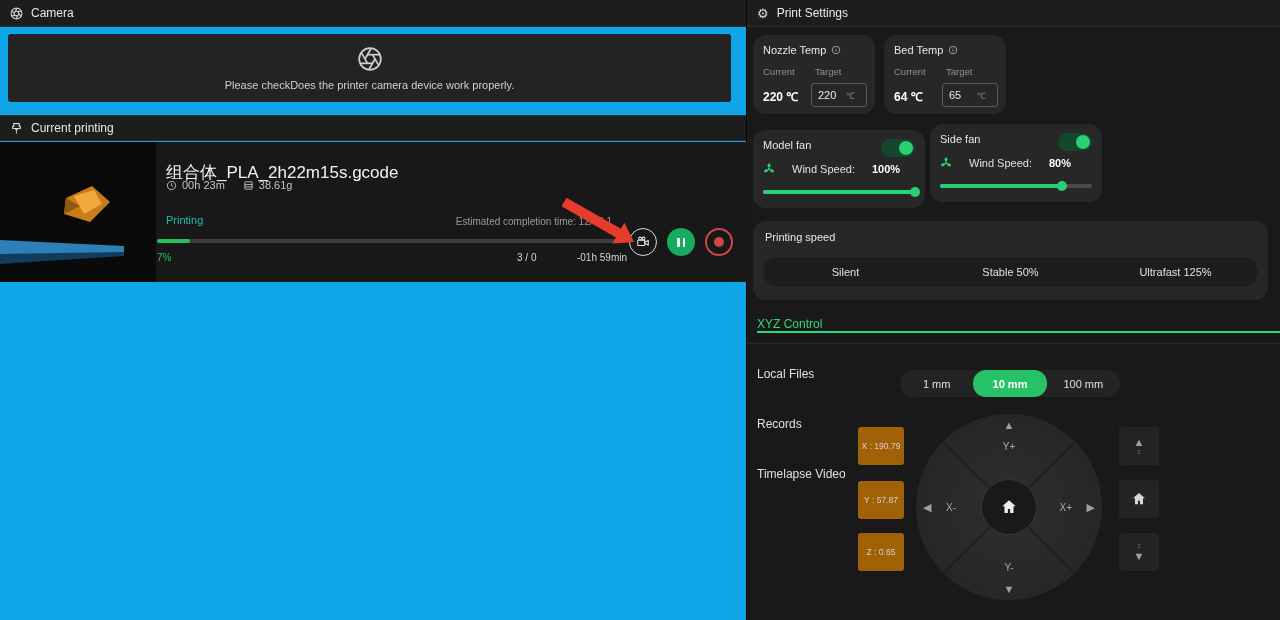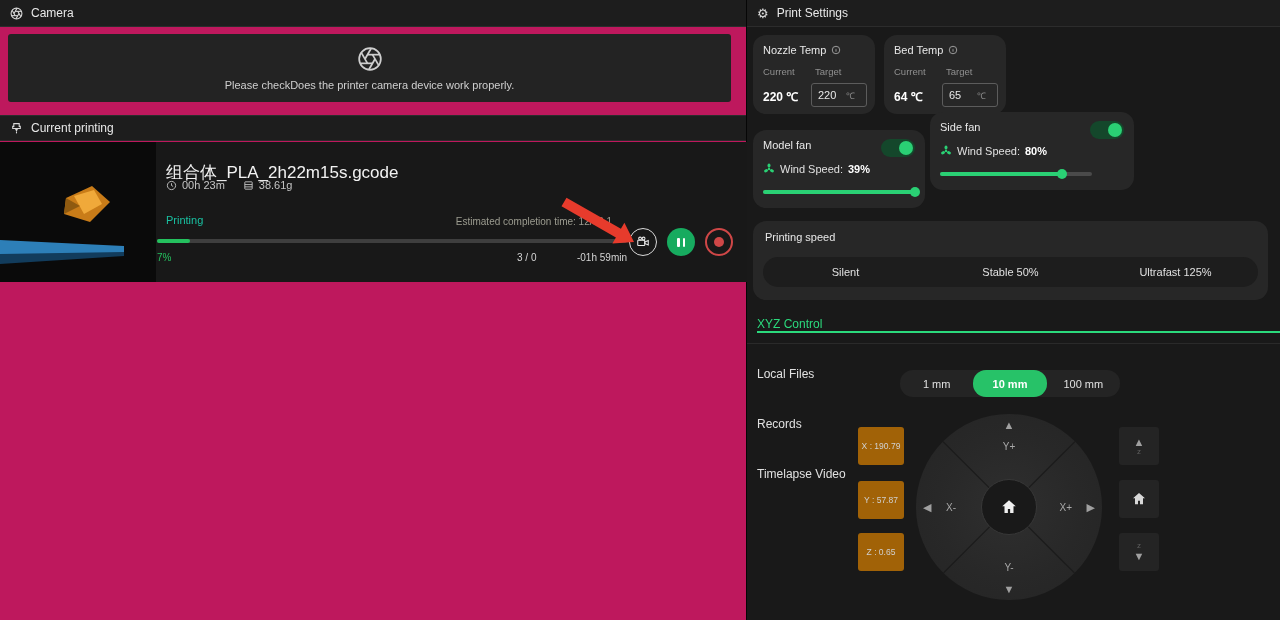--- a/index.html
+++ b/index.html
@@ -1,20 +1,20 @@
 <!DOCTYPE html>
 <html><head>
 <meta charset="utf-8">
 <style>
   * { margin:0; padding:0; box-sizing:border-box; }
   body { background:#000; font-family:"Liberation Sans", sans-serif; }
   .screen { position:relative; width:1280px; height:620px; background:#141414; overflow:hidden; color:#e6e6e6; }
 
   
-  #left-panel { position:absolute; left:0; top:0; width:747px; height:620px; background:#be185d; border-right:1px solid #060606; }
+  #left-panel { position:absolute; left:0; top:0; width:747px; height:620px; background:#0ea5e9; border-right:1px solid #060606; }
   #right-panel { position:absolute; left:747px; top:0; width:533px; height:620px; background:#191919; }
 
   .hdr { position:absolute; left:0; right:0; height:27px; background:#1d1d1d; border-bottom:1px solid #2c2c2c; display:flex; align-items:center; gap:8px; padding-left:10px; font-size:12px; color:#e8e8e8; }
   .hdr svg, .hdr .glyph { flex:0 0 auto; }
 
   
   #camera-box { position:absolute; left:8px; top:34px; width:723px; height:68px; background:#232323; border-radius:3px; display:flex; flex-direction:column; align-items:center; justify-content:center; gap:7px; }
   #camera-box .msg { font-size:11px; color:#cfcfcf; }
 
   
@@ -45,21 +45,21 @@
   .card { position:absolute; background:#272727; border-radius:13px; }
   .card .title { position:absolute; left:10px; top:9px; font-size:11px; color:#e8e8e8; display:flex; align-items:center; gap:5px; }
   .sublabel { position:absolute; top:31px; font-size:9.5px; color:#909090; }
   .curval { position:absolute; left:10px; top:53px; font-size:12px; font-weight:bold; color:#fff; }
   .target-wrap { position:absolute; left:58px; top:48px; width:56px; height:24px; border:1px solid #5c5c5c; border-radius:3px; display:flex; align-items:center; }
   .target-wrap input { width:34px; background:transparent; border:none; outline:none; color:#e8e8e8; font-size:11px; padding-left:6px; font-family:"Liberation Sans", sans-serif; }
   .target-wrap .unit { font-size:9px; color:#8a8a8a; }
 
   .toggle { position:absolute; right:10px; top:9px; width:34px; height:18px; border-radius:9px; background:#14472b; cursor:pointer; }
   .toggle .knob { position:absolute; right:2px; top:2px; width:14px; height:14px; border-radius:50%; background:#2ad074; }
-  .fan-row { position:absolute; left:10px; top:33px; display:flex; align-items:center; gap:5px; font-size:11px; color:#e0e0e0; }
+  .fan-row { position:absolute; left:10px; top:33px; display:flex; align-items:center; gap:17px; font-size:11px; color:#e0e0e0; }
   .fan-row b { color:#fff; }
   .slider { position:absolute; left:10px; top:60px; width:152px; height:4px; border-radius:2px; background:#4a4a4a; cursor:pointer; }
   .sfill { height:4px; border-radius:2px; background:#2ad074; width:0%; }
   .sknob { position:absolute; top:-3px; width:10px; height:10px; border-radius:50%; background:#2ad074; transform:translateX(-50%); }
 
   .speed-strip { position:absolute; left:10px; top:36px; width:495px; height:30px; background:#1d1d1d; border-radius:15px; display:flex; }
   .speed-opt { flex:1; display:flex; align-items:center; justify-content:center; font-size:11px; color:#e0e0e0; cursor:pointer; border-radius:15px; }
   .speed-opt.selected { background:#3d3d3d; color:#2bd97c; }
 
   #tabbar { position:absolute; left:0; top:317px; width:533px; height:27px; border-bottom:1px solid #2a2a2a; display:flex; gap:34px; padding-left:10px;flex-direction:column; }
@@ -241,29 +241,29 @@
           <div class="knob"></div>
         </div>
       <div class="fan-row">
         <svg width="12" height="12" viewBox="0 0 24 24" fill="#2ad074">
           <circle cx="12" cy="12" r="2.4"></circle>
           <ellipse cx="12" cy="5.2" rx="3" ry="4.2"></ellipse>
           <ellipse cx="12" cy="5.2" rx="3" ry="4.2" transform="rotate(120 12 12)"></ellipse>
           <ellipse cx="12" cy="5.2" rx="3" ry="4.2" transform="rotate(240 12 12)"></ellipse>
         </svg>
         <span>Wind Speed:</span>
-        <b>39%</b>
+        <b>100%</b>
       </div>
       <div class="slider">
         <div class="sfill" style="width: 100%;"></div>
         <div class="sknob" style="left: 100%;"></div>
       </div>
     </div>
 
-    <div class="card" style="left:183px; top:112px; width:204px; height:78px;">
+    <div class="card" style="left:183px; top:124px; width:172px; height:78px;">
       <div class="title">
           <span>Side fan</span>
         </div>
       <div class="toggle">
           <div class="knob"></div>
         </div>
       <div class="fan-row">
         <svg width="12" height="12" viewBox="0 0 24 24" fill="#2ad074">
           <circle cx="12" cy="12" r="2.4"></circle>
           <ellipse cx="12" cy="5.2" rx="3" ry="4.2"></ellipse>

